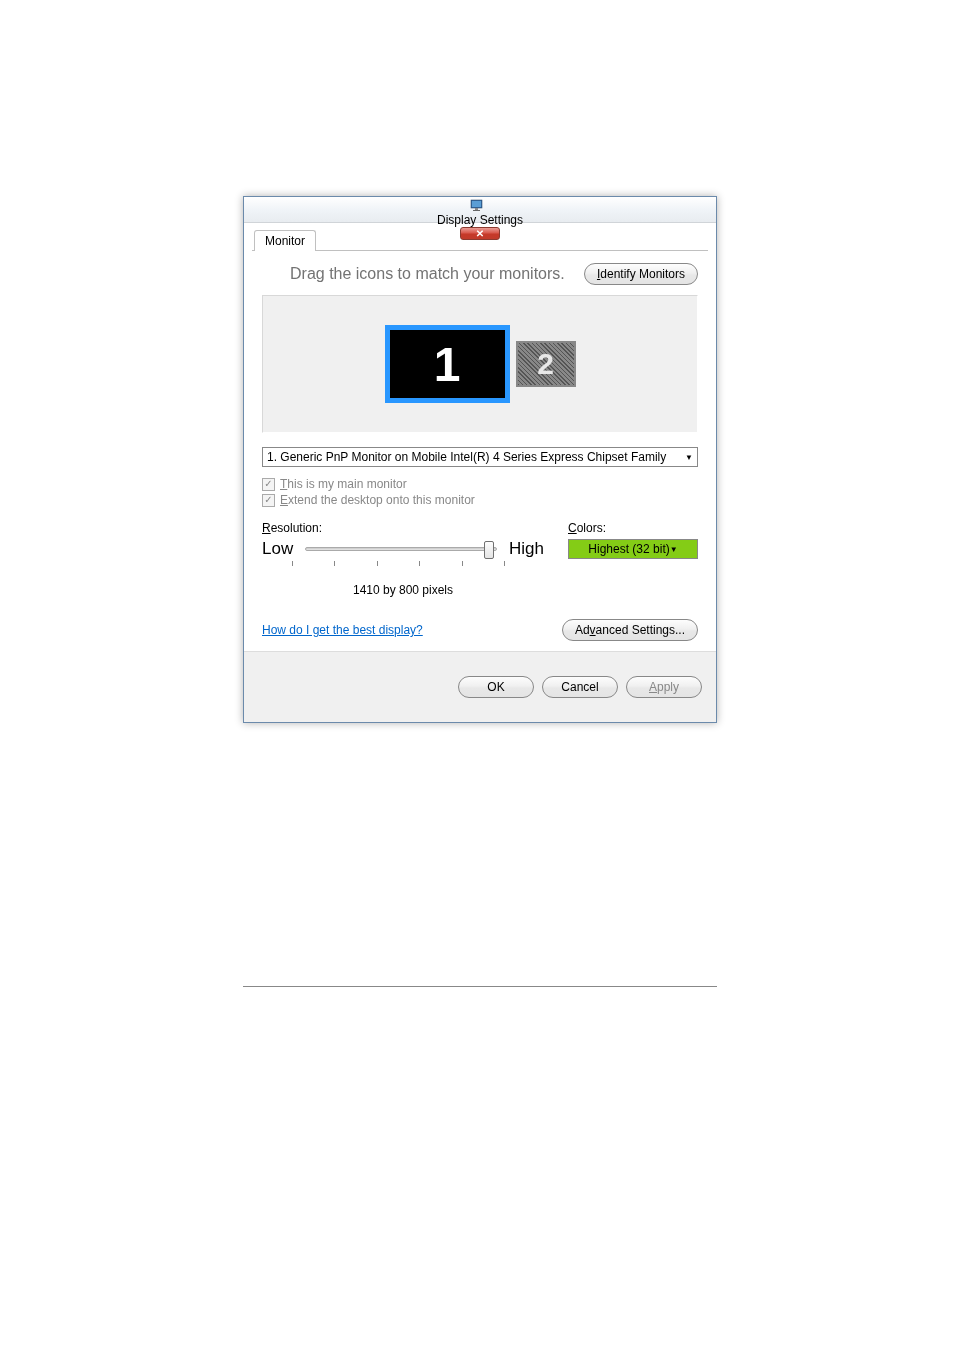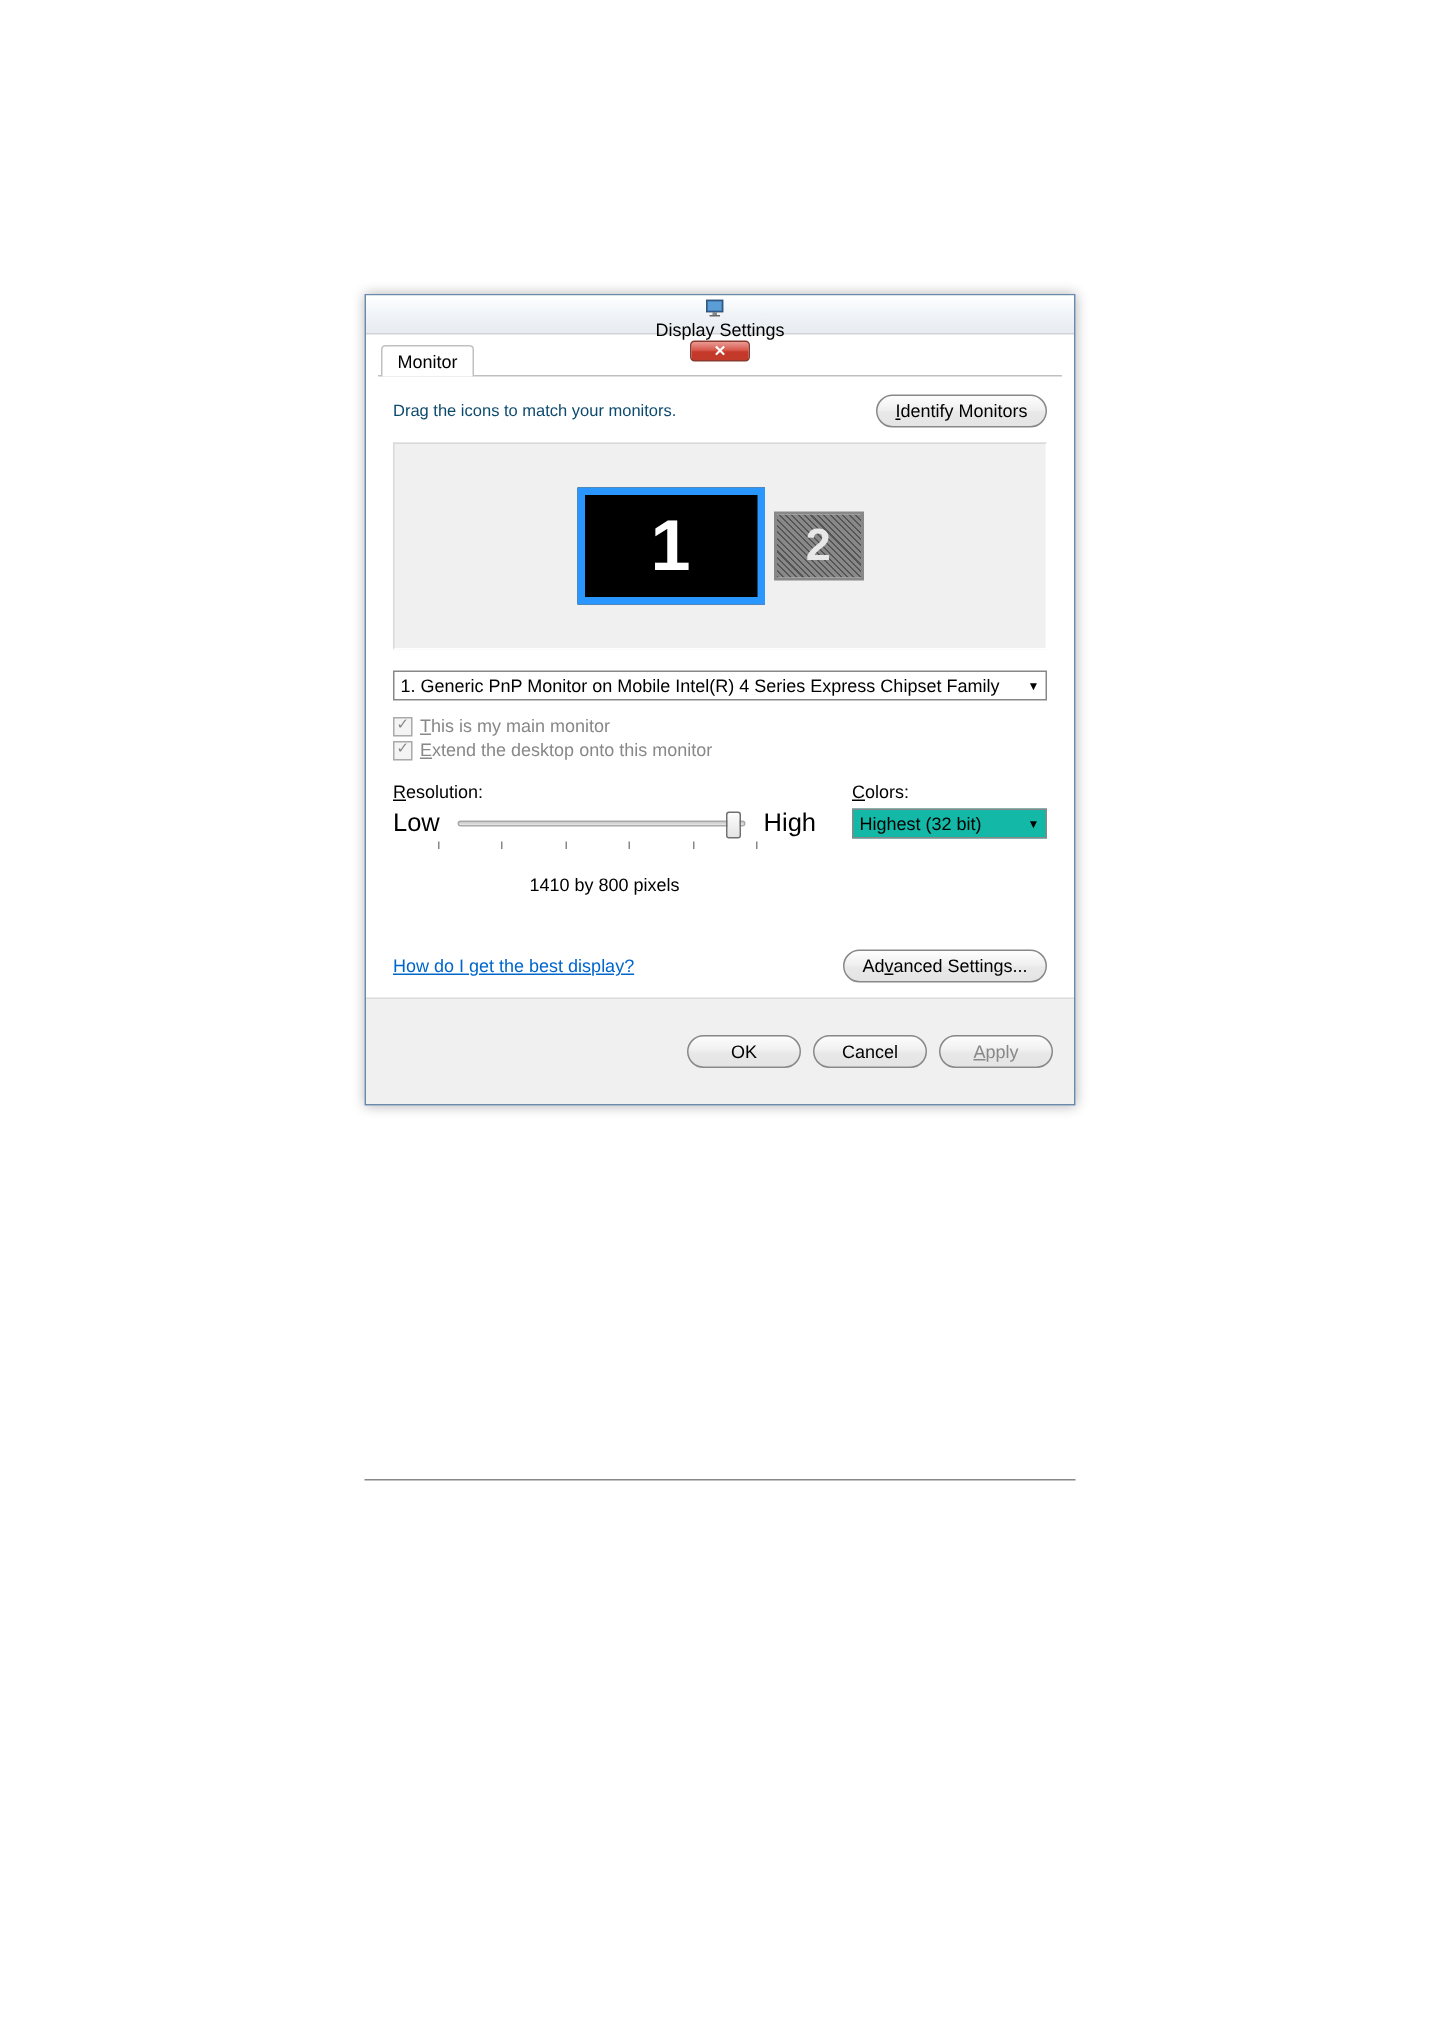--- a/index.html
+++ b/index.html
@@ -93,22 +93,23 @@
       padding: 12px 18px 10px 18px;
       background: #fff;
     }
     .instr-row {
       display: flex;
       align-items: center;
       justify-content: space-between;
       margin-bottom: 10px;
     }
     .instr-text {
-      font-size: 11px;
-      color: #0c4a6e;
+      font-size: 16px;
+      color: #737373;
+      margin-left: 28px;
     }
     .btn {
       background: linear-gradient(to bottom, #fdfdfd 0%, #f0f0f0 45%, #e8e8e8 55%, #e4e4e4 100%);
       border: 1px solid #888;
       border-radius: 11px;
       padding: 3px 12px;
       font-size: 12px;
       font-family: inherit;
       color: #000;
       cursor: pointer;
@@ -258,31 +259,31 @@
     .res-value {
       text-align: center;
       font-size: 12px;
       margin-top: 14px;
     }
     .colors-dropdown {
       width: 100%;
       border: 1px solid #888;
       padding: 2px 4px;
       font-size: 12px;
-      background: #14b8a6;
+      background: #84cc16;
+      display: flex;
+      align-items: center;
+      justify-content: center;
+      margin-top: 2px;
+    }
+    .bottom-row {
       display: flex;
       align-items: center;
       justify-content: space-between;
-      margin-top: 2px;
-    }
-    .bottom-row {
-      display: flex;
-      align-items: center;
-      justify-content: space-between;
-      margin-top: 36px;
+      margin-top: 22px;
     }
     .help-link {
       color: #0066cc;
       text-decoration: underline;
       font-size: 12px;
       cursor: pointer;
     }
     .button-bar {
       padding: 24px 14px;
       background: #f0f0f0;

